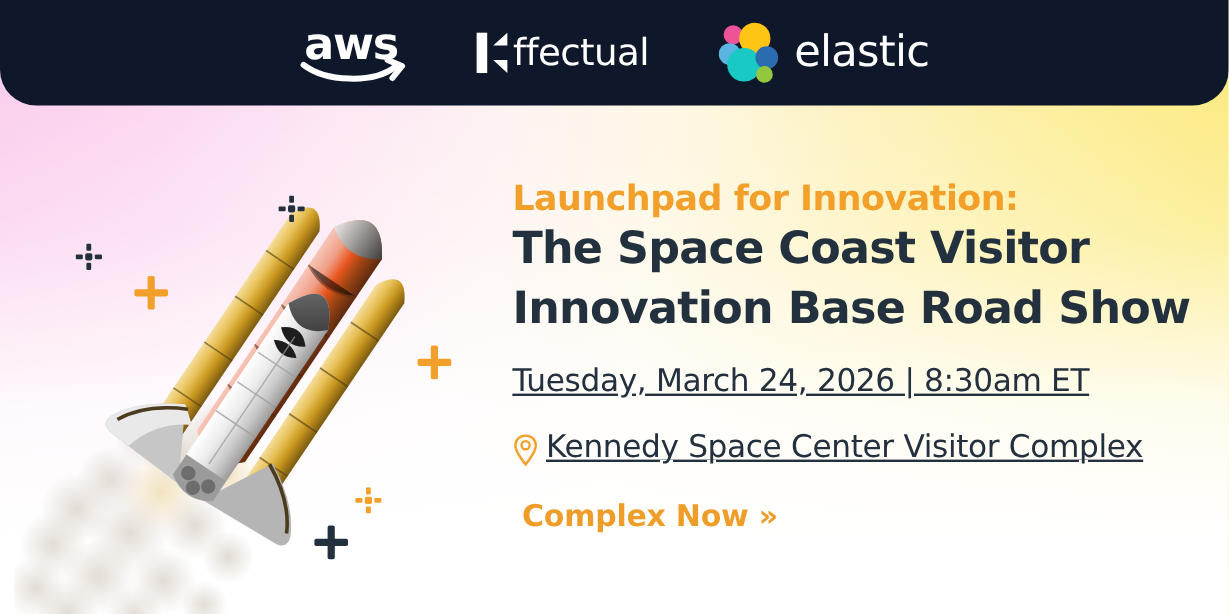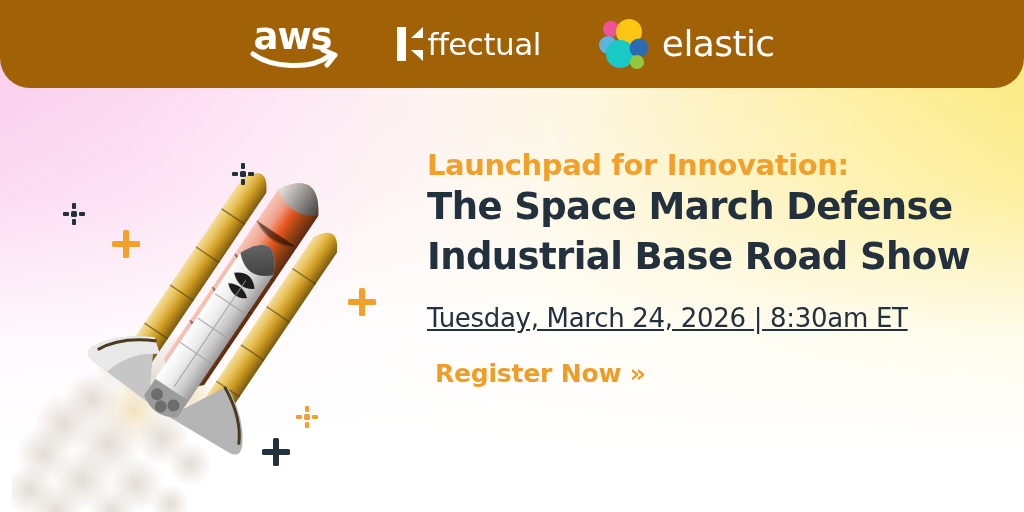--- a/index.html
+++ b/index.html
@@ -37,21 +37,21 @@
         #fcec8e 80%,
         #fbe873 92%,
         #fbe668 100%);
   }
 
   
   .logo-bar {
     position:absolute;
     left:0; top:0;
     width:1024px; height:88px;
-    background:#a16207;
+    background:#0f172a;
     border-bottom-left-radius:30px;
     border-bottom-right-radius:30px;
     display:flex;
     align-items:center;
     justify-content:center;
     gap:56px;
     z-index:5;
   }
   .logo { display:flex; align-items:center; justify-content:center; }
 
@@ -350,22 +350,29 @@
         <circle cx="42" cy="30" r="9.5" fill="#2b6cb0"></circle>
         <circle cx="40" cy="44" r="7" fill="#93c83e"></circle>
       </svg>
       <span class="elastic-word">elastic</span>
     </div>
 
   </div>
 
   <div class="content">
     <div class="headline-1">Launchpad for Innovation:</div>
-    <div class="headline-2">The Space March Defense</div>
-    <div class="headline-2">Industrial Base Road Show</div>
+    <div class="headline-2">The Space Coast Visitor</div>
+    <div class="headline-2">Innovation Base Road Show</div>
 
     <div class="meta">Tuesday, March 24, 2026 | 8:30am ET</div>
 
-
-    <div class="cta">Register Now »</div>
+    <div class="meta meta-loc">
+      <svg class="pin-icon" width="22" height="28" viewBox="0 0 22 28">
+        <path d="M11 2 C6 2 2.5 5.6 2.5 10.2 C2.5 16 11 26 11 26 C11 26 19.5 16 19.5 10.2 C19.5 5.6 16 2 11 2 Z" fill="none" stroke="#f3a02a" stroke-width="2"></path>
+        <circle cx="11" cy="10" r="3.4" fill="none" stroke="#f3a02a" stroke-width="2"></circle>
+      </svg>
+      <span>Kennedy Space Center Visitor Complex</span>
+    </div>
+
+    <div class="cta">Complex Now »</div>
   </div>
 
 </div>
 
 </body></html>

